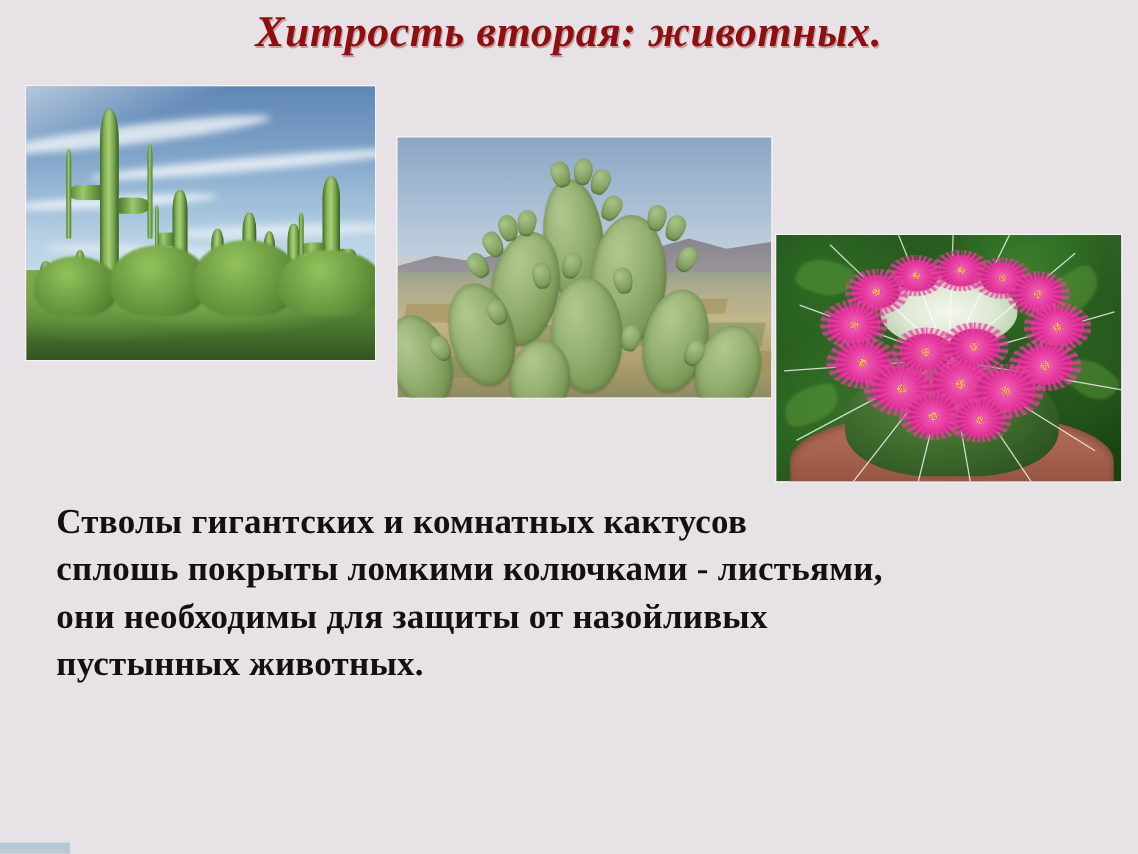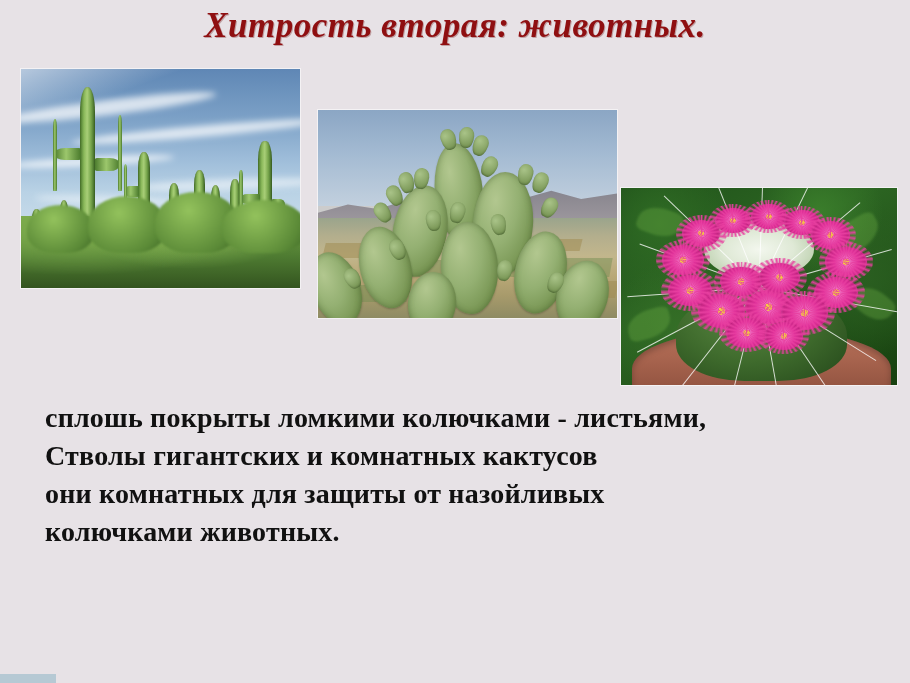--- a/index.html
+++ b/index.html
@@ -364,21 +364,21 @@
       <div class="bloom" style="left:45%;top:52%;width:17%;height:17%;"></div>
       <div class="bloom" style="left:58%;top:55%;width:17%;height:17%;"></div>
       <div class="bloom" style="left:36%;top:40%;width:15%;height:15%;"></div>
       <div class="bloom" style="left:50%;top:38%;width:15%;height:15%;"></div>
       <div class="bloom" style="left:38%;top:66%;width:15%;height:15%;"></div>
       <div class="bloom" style="left:52%;top:68%;width:14%;height:14%;"></div>
     </div>
   </div>
 
   <div id="body-text">
+    <span class="ln">Стволы гигантских и комнатных кактусов</span>
     <span class="ln">сплошь покрыты ломкими колючками - листьями,</span>
-    <span class="ln">Стволы гигантских и комнатных кактусов</span>
-    <span class="ln">они комнатных для защиты от назойливых</span>
-    <span class="ln">колючками животных.</span>
+    <span class="ln">они необходимы для защиты от назойливых</span>
+    <span class="ln">пустынных животных.</span>
   </div>
 
   <div id="bottom-bar"></div>
 
 </div>
 
 </body></html>

